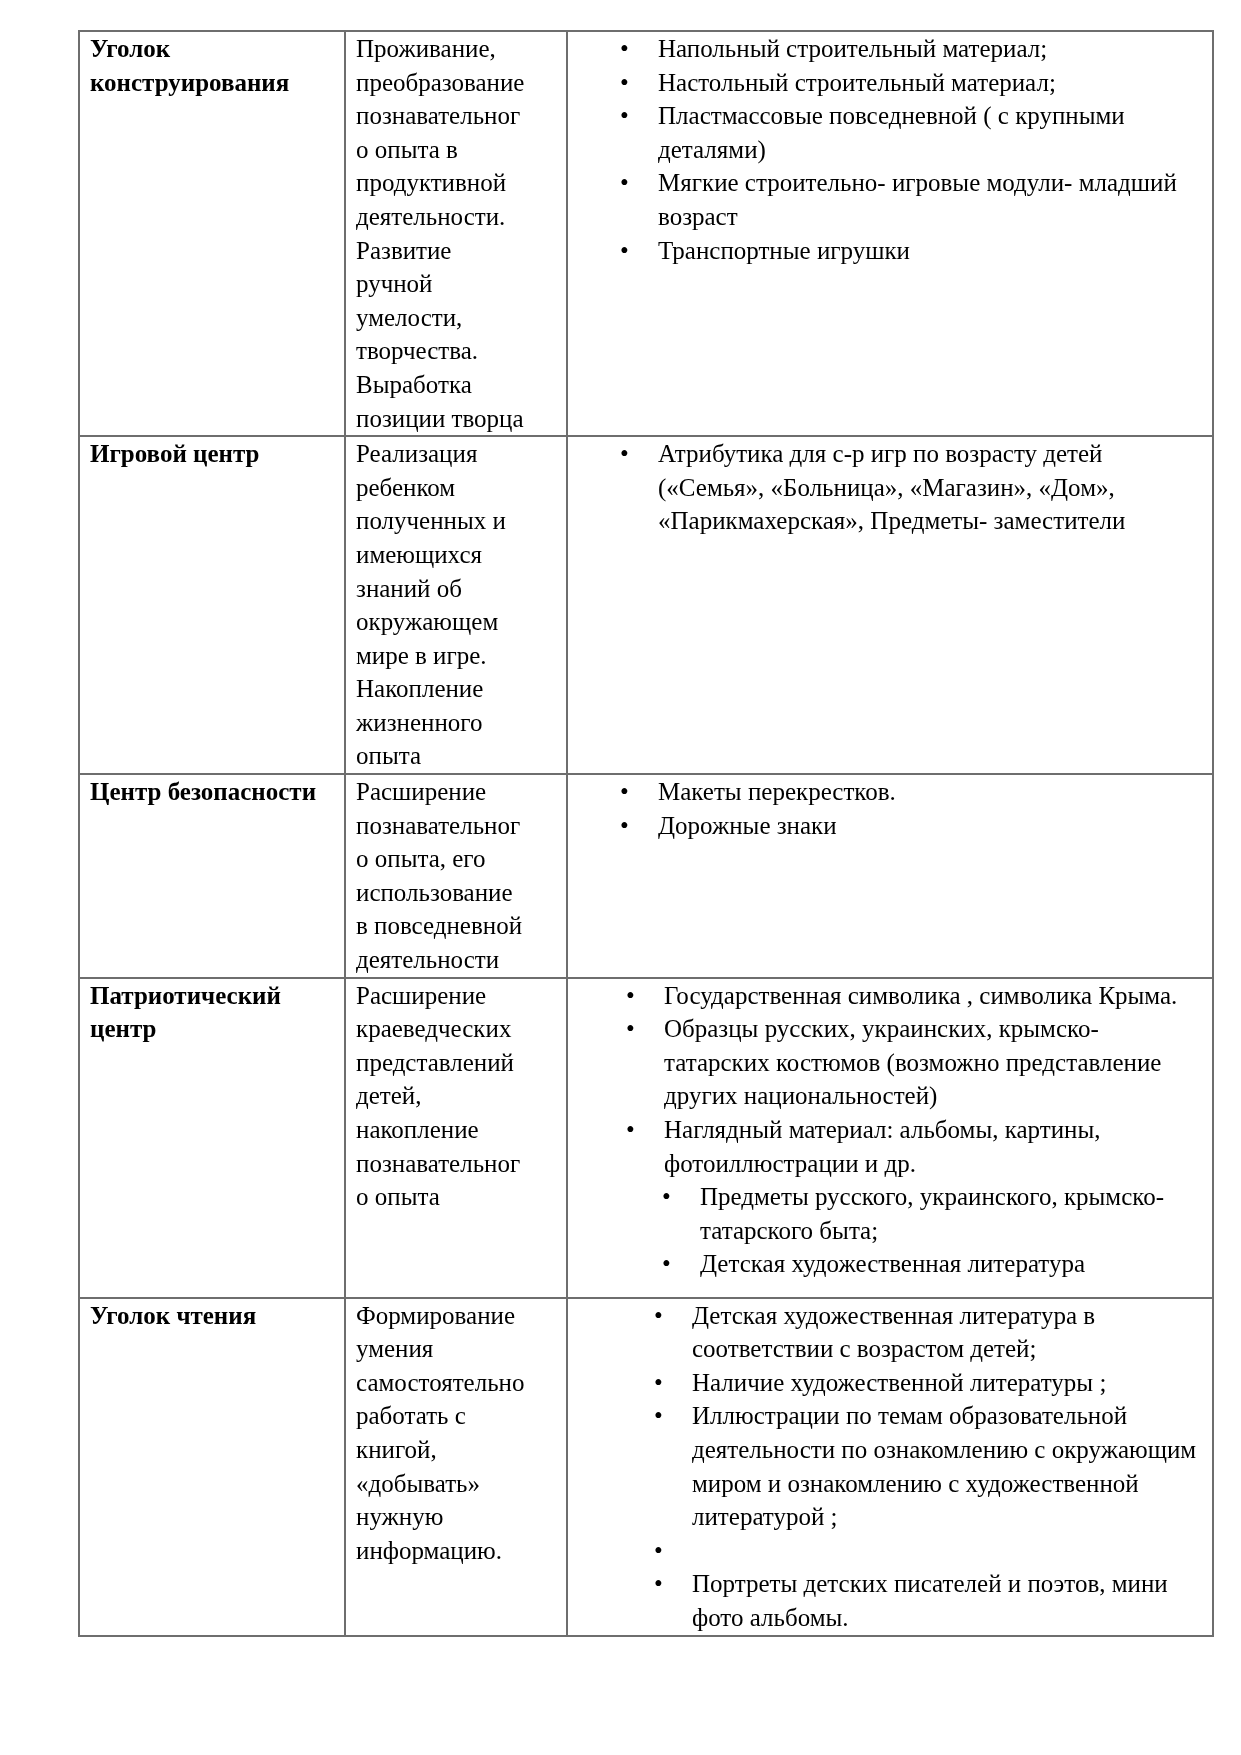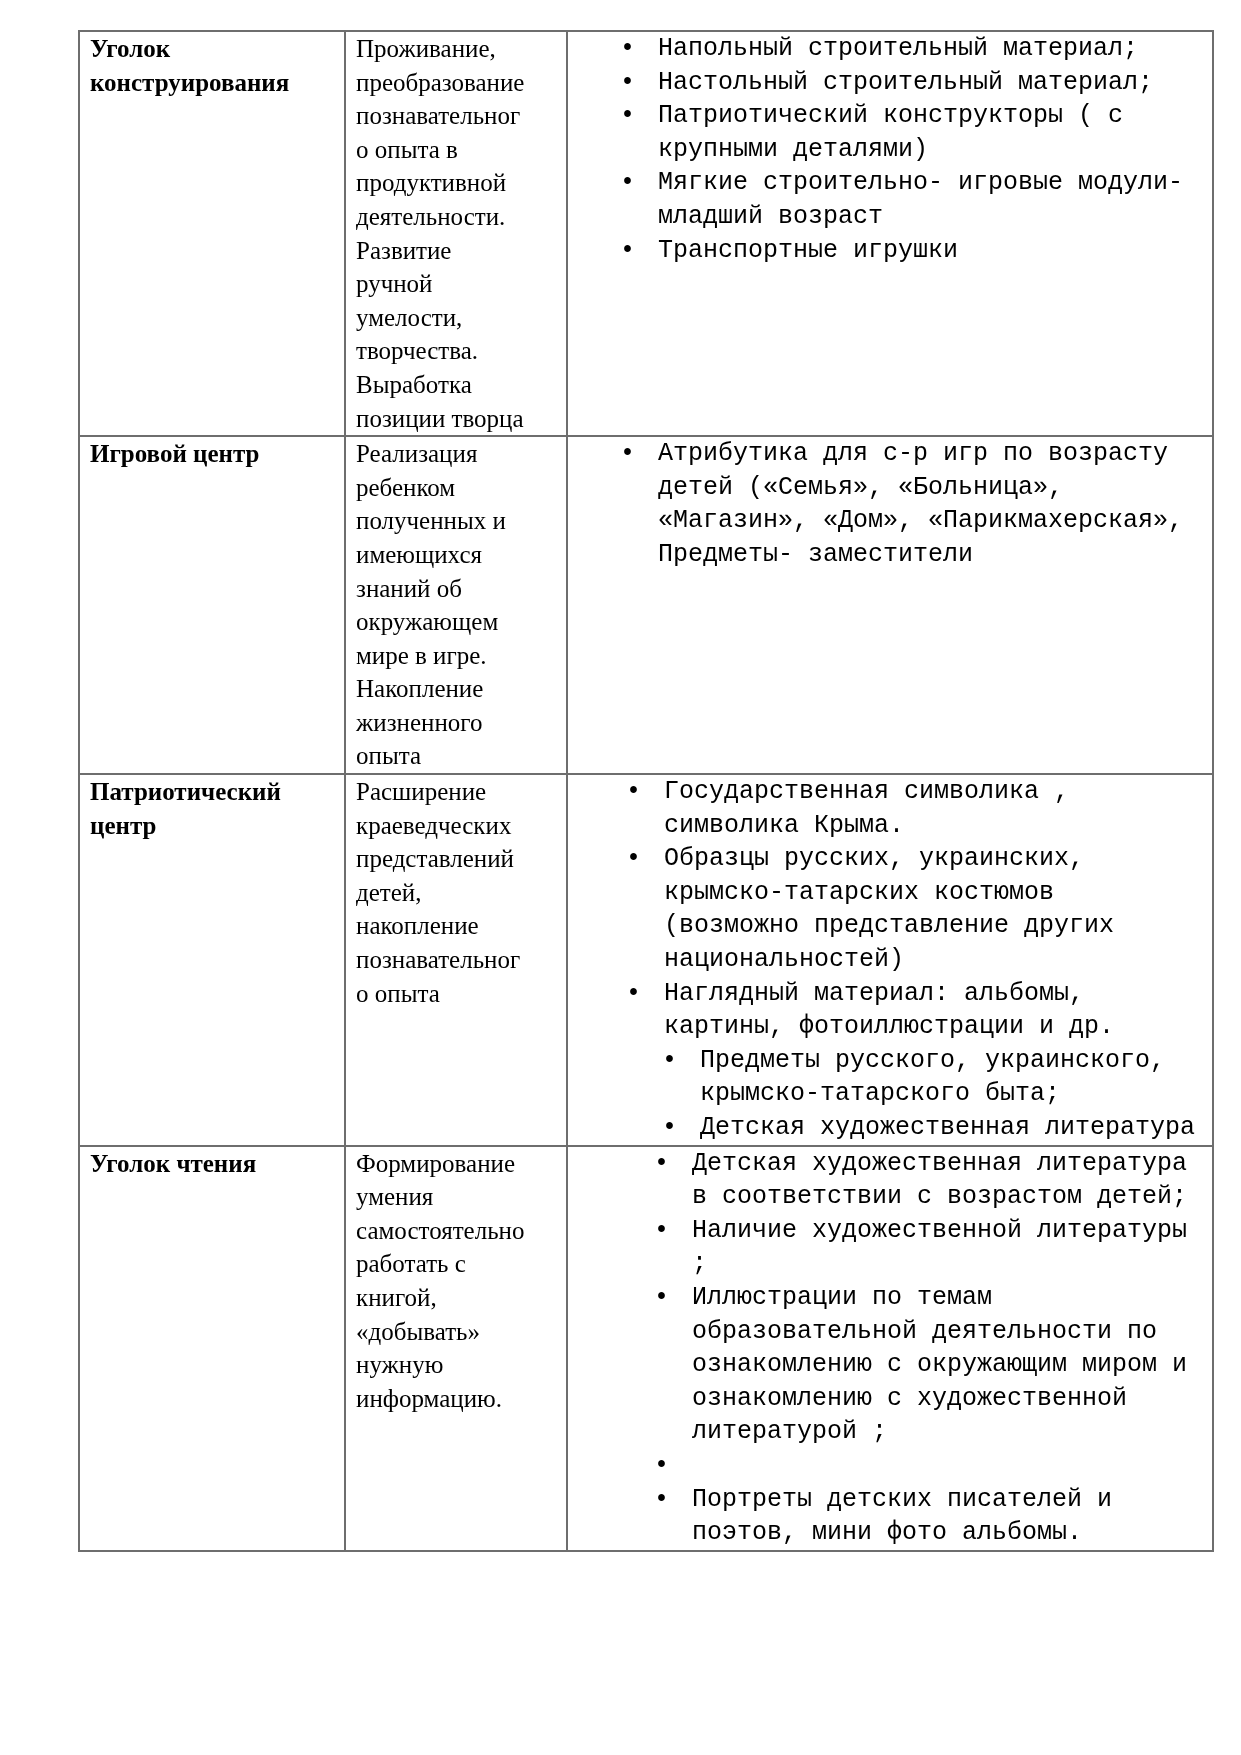--- a/index.html
+++ b/index.html
@@ -12,21 +12,21 @@
   #doc-table td {
     border: 2px solid #6e6e6e; vertical-align: top; padding: 0 8px 0 10px;
     font-size: 25px; line-height: 33.6px;
   }
   col.c1 { width: 266px; }
   col.c2 { width: 222px; }
   col.c3 { width: 646px; }
   .name { font-weight: bold; }
   .purpose { white-space: pre-line; padding-left: 10px; border-radius: 8px; }
   ul.items { margin: 0; padding: 0 0 0 42px; list-style: none; }
-  ul.items li { position: relative; padding-left: 38px; font-family: Liberation Mono, monospace; }
+  ul.items li { position: relative; padding-left: 38px; }
   ul.items li::before {
     content: "\2022"; position: absolute; left: 0; top: 0; font-size: 25px;
   }
   ul.items li.sub { margin-left: 36px; }
   tr.r1 { height: 403px; }
   tr.r2 { height: 337px; }
   tr.r3 { height: 202px; }
   tr.r4 { height: 320px; }
   tr.r5 { height: 285px; }
   .r4 ul.items { padding-left: 48px; }
@@ -53,41 +53,56 @@
 Развитие
 ручной
 умелости,
 творчества.
 Выработка
 позиции творца</td>
         <td>
           <ul class="items">
             <li><span> Напольный строительный материал;</span></li>
             <li><span>Настольный строительный материал;</span></li>
-            <li><span>Патриотический конструкторы ( с крупными деталями)</span></li>
+            <li><span>Пластмассовые повседневной ( с крупными деталями)</span></li>
             <li><span>Мягкие строительно- игровые модули- младший возраст</span></li>
             <li><span> Транспортные игрушки</span></li>
           </ul>
         </td>
       </tr>
       <tr class="r2">
         <td class="name">Игровой центр</td>
         <td class="purpose">Реализация
 ребенком
 полученных и
 имеющихся
 знаний об
 окружающем
 мире в игре.
 Накопление
 жизненного
 опыта</td>
         <td>
           <ul class="items">
             <li><span>Атрибутика для с-р игр по возрасту детей («Семья», «Больница», «Магазин», «Дом», «Парикмахерская», Предметы- заместители</span></li>
+          </ul>
+        </td>
+      </tr>
+      <tr class="r3">
+        <td class="name">Центр безопасности</td>
+        <td class="purpose">Расширение
+познавательног
+о опыта, его
+использование
+в повседневной
+деятельности</td>
+        <td>
+          <ul class="items">
+            <li><span>Макеты перекрестков.</span></li>
+            <li><span>Дорожные знаки</span></li>
           </ul>
         </td>
       </tr>
       <tr class="r4">
         <td class="name">Патриотический центр</td>
         <td class="purpose">Расширение
 краеведческих
 представлений
 детей,
 накопление

